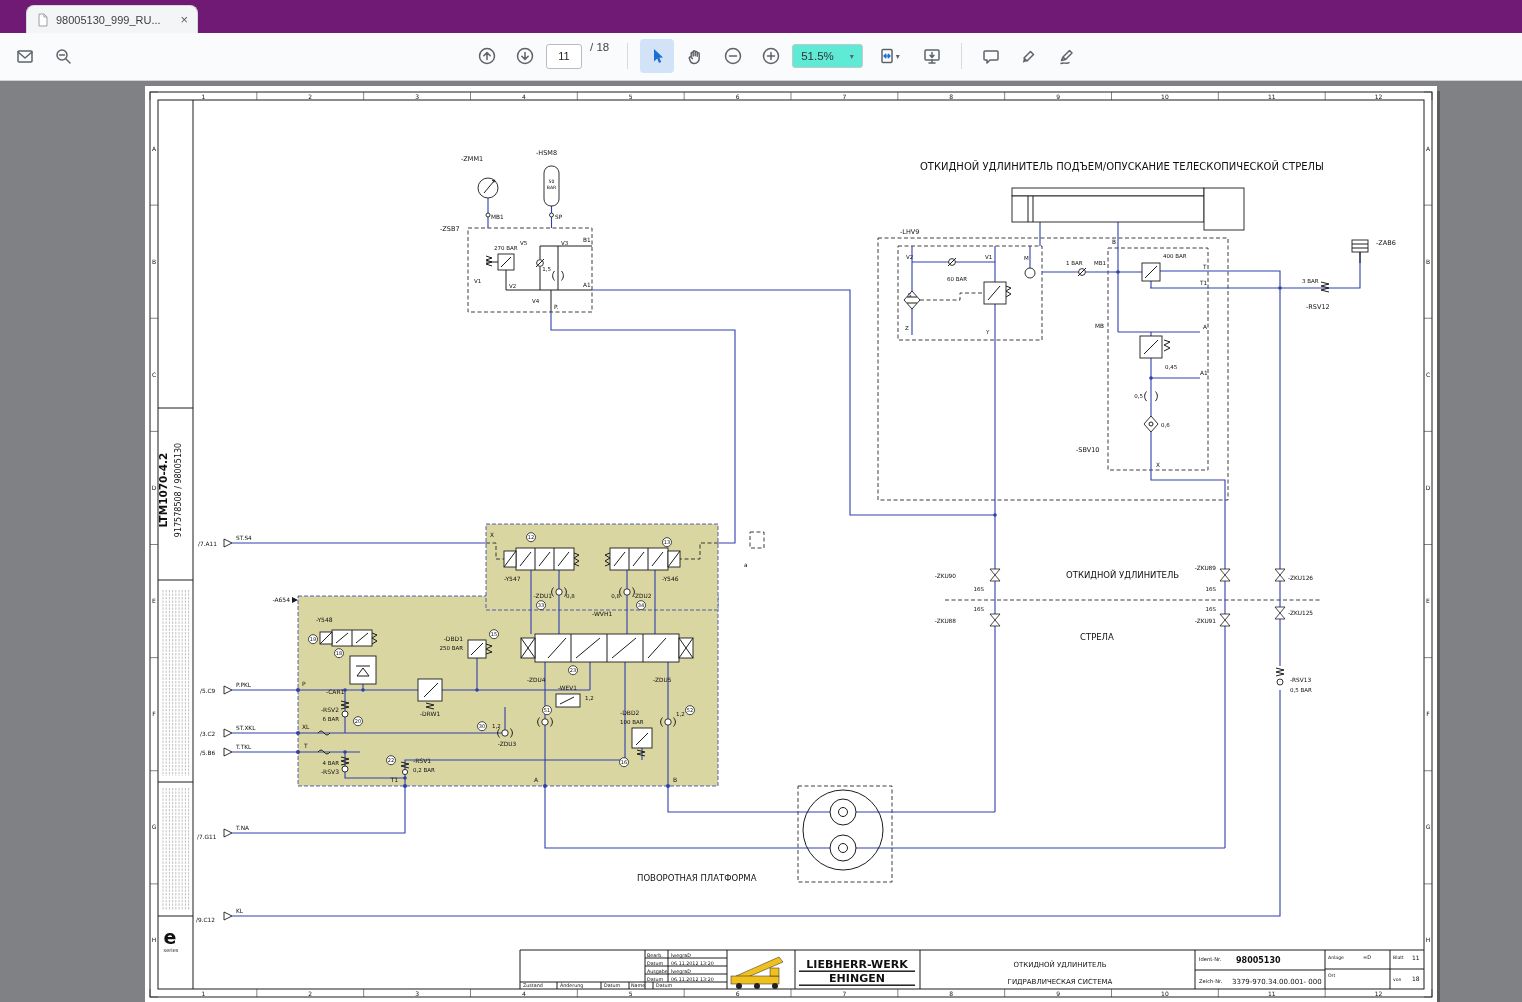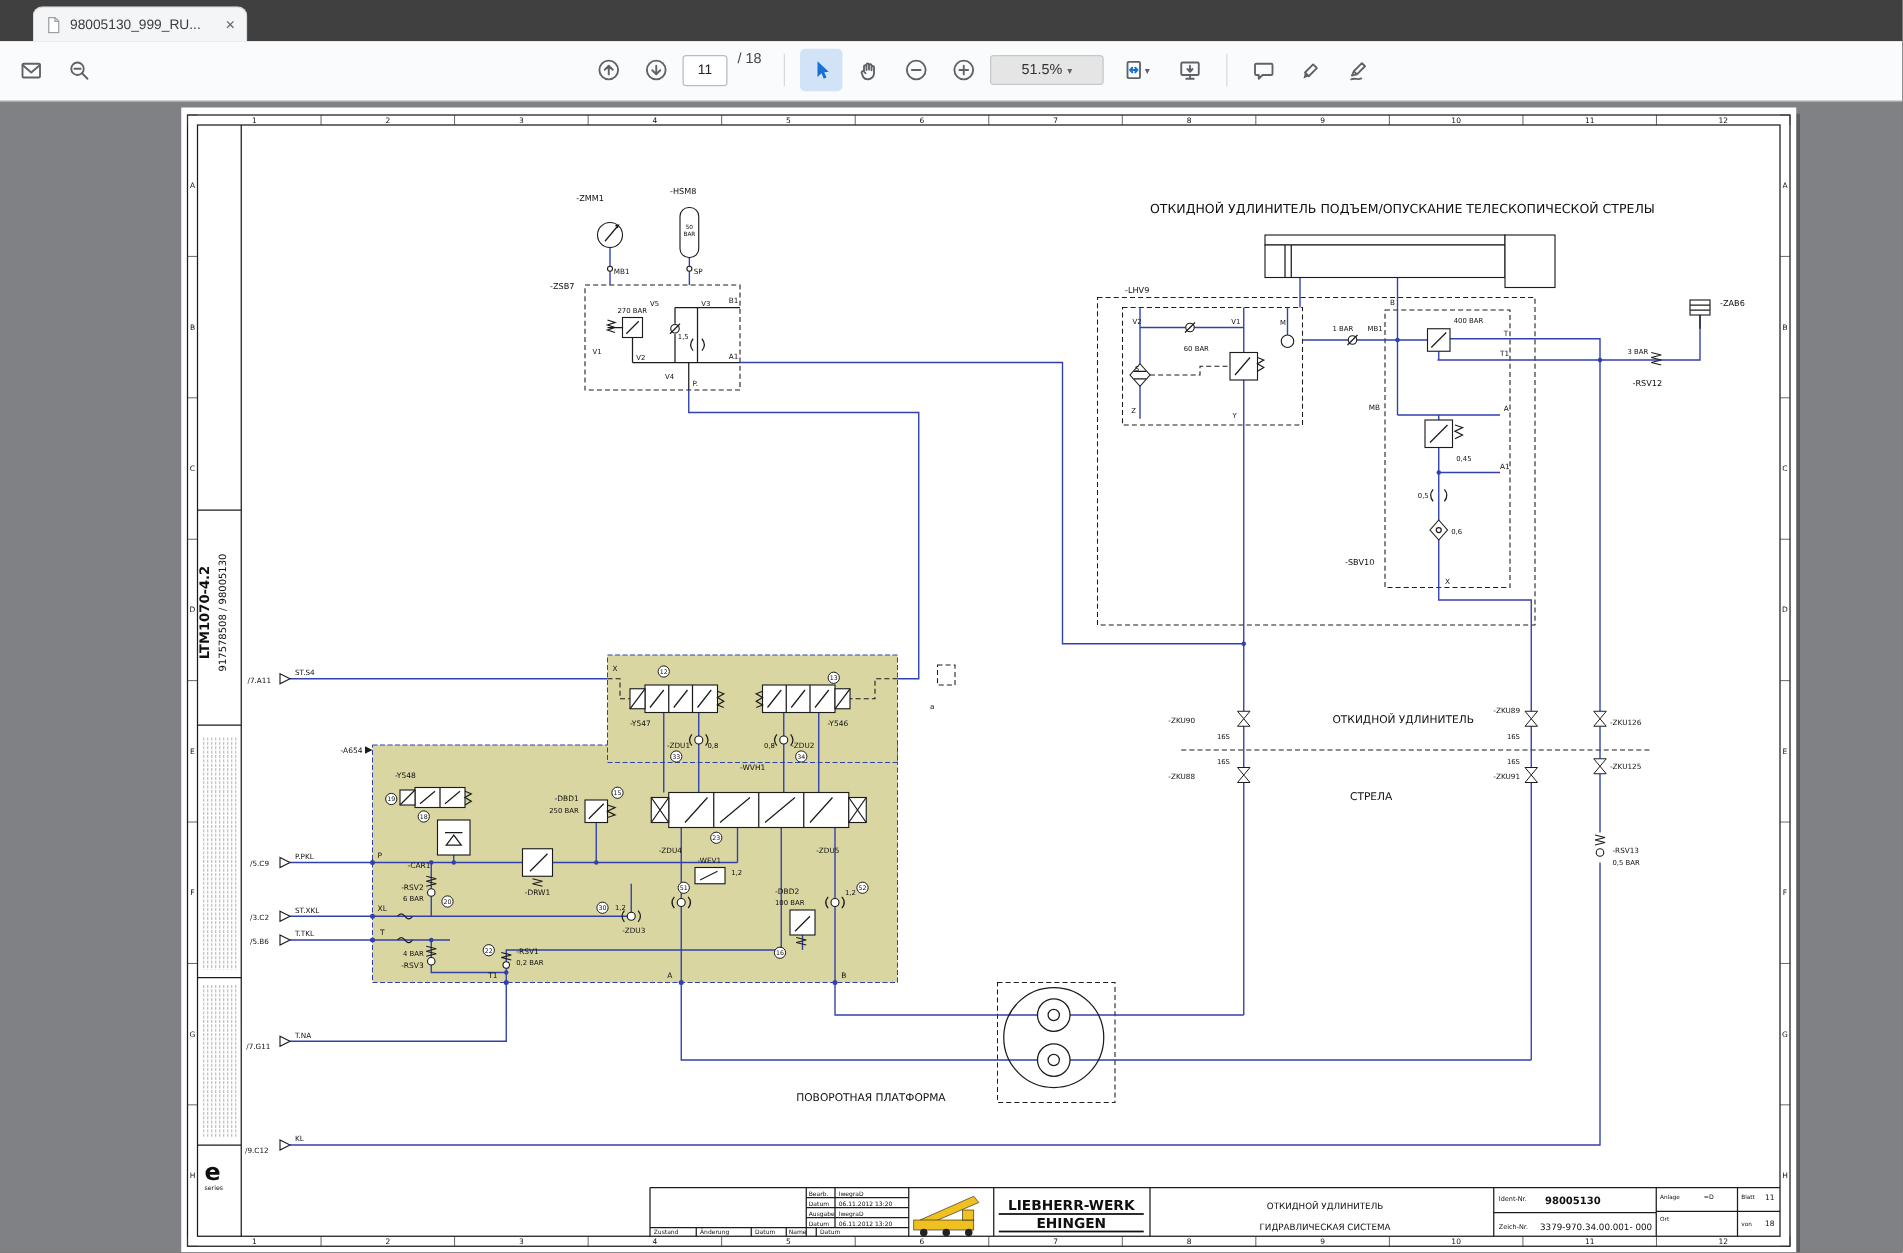--- a/index.html
+++ b/index.html
@@ -1,41 +1,41 @@
 <!DOCTYPE html>
 <html><head>
 <meta charset="utf-8">
 <style>
   html,body{margin:0;padding:0;background:#555;}
   #app{position:relative;width:1522px;height:1002px;background:#7f8184;overflow:hidden;
        font-family:"Liberation Sans",sans-serif;}
   
-  #tabbar{position:absolute;top:0;left:0;width:100%;height:33px;background:#404040;
+  #tabbar{position:absolute;top:0;left:0;width:100%;height:33px;background:#701a75;
           border-bottom:1px solid #cdd0d3;z-index:30;}
   .tab{position:absolute;left:26px;top:5px;width:172px;height:28px;background:#f4f5f6;
        border:1px solid #d6d8db;border-bottom:none;border-radius:8px 8px 0 0;
        display:flex;align-items:center;gap:6px;padding:0 9px;box-sizing:border-box;}
   .tabtitle{font-size:11px;color:#3a3d40;white-space:nowrap;overflow:hidden;flex:1;}
   .tabclose{font-size:13px;color:#5f6368;cursor:pointer;line-height:1;}
   
   #toolbar{position:absolute;top:33px;left:0;width:100%;height:47px;background:#fafbfc;
            border-bottom:1px solid #d2d2d2;z-index:30;}
   .tgroup{position:absolute;top:6px;display:flex;align-items:center;gap:4px;}
   .tgroup.left{left:8px;}
   .tgroup.center{left:470px;}
   .tbtn{width:34px;height:34px;border:none;background:transparent;border-radius:4px;
         display:inline-flex;align-items:center;justify-content:center;padding:0;cursor:pointer;}
   .tbtn.active{background:#d2e3f7;}
   .tbtn svg{stroke:#5f6368;stroke-width:1.5;fill:none;stroke-linecap:round;stroke-linejoin:round;}
   .pageinput{width:30px;height:21px;border:1px solid #b9bcc0;border-radius:3px;text-align:center;
              font-size:11px;color:#222;background:#fff;font-family:"Liberation Sans",sans-serif;}
   .pagetotal{font-size:11.5px;color:#444;margin:0 6px 18px 4px;}
   .sep{width:1px;height:26px;background:#dadada;margin:0 8px;}
-  .zoombox{display:flex;align-items:center;gap:4px;border:1px solid #c6c9cc;border-radius:3px;
-           height:22px;padding:0 24px;font-size:11.5px;color:#333;background:#e5e5e5;cursor:pointer;}
+  .zoombox{display:flex;align-items:center;gap:16px;border:1px solid #c6c9cc;border-radius:3px;
+           height:22px;padding:0 8px;font-size:11.5px;color:#333;background:#5eead4;cursor:pointer;}
   .caret{font-size:8px;color:#5f6368;}
   
   #schematic{position:absolute;top:0;left:0;z-index:10;font-family:"DejaVu Sans",sans-serif;}
   .ln{stroke:#1c1c1c;stroke-width:1;fill:none;}
   .thin{stroke:#333;stroke-width:0.6;fill:none;}
   .bl{stroke:#3040ad;stroke-width:1.1;fill:none;}
   .dsh{stroke:#1c1c1c;stroke-width:0.85;fill:none;stroke-dasharray:4 2.5;}
   .cw{fill:#ffffff;stroke:#1c1c1c;stroke-width:0.9;}
   .cpl{fill:#ffffff;stroke:#1c1c1c;stroke-width:0.8;}
   .ybx{fill:#d9d6a2;stroke:#3040ad;stroke-width:0.8;stroke-dasharray:4 2;}

